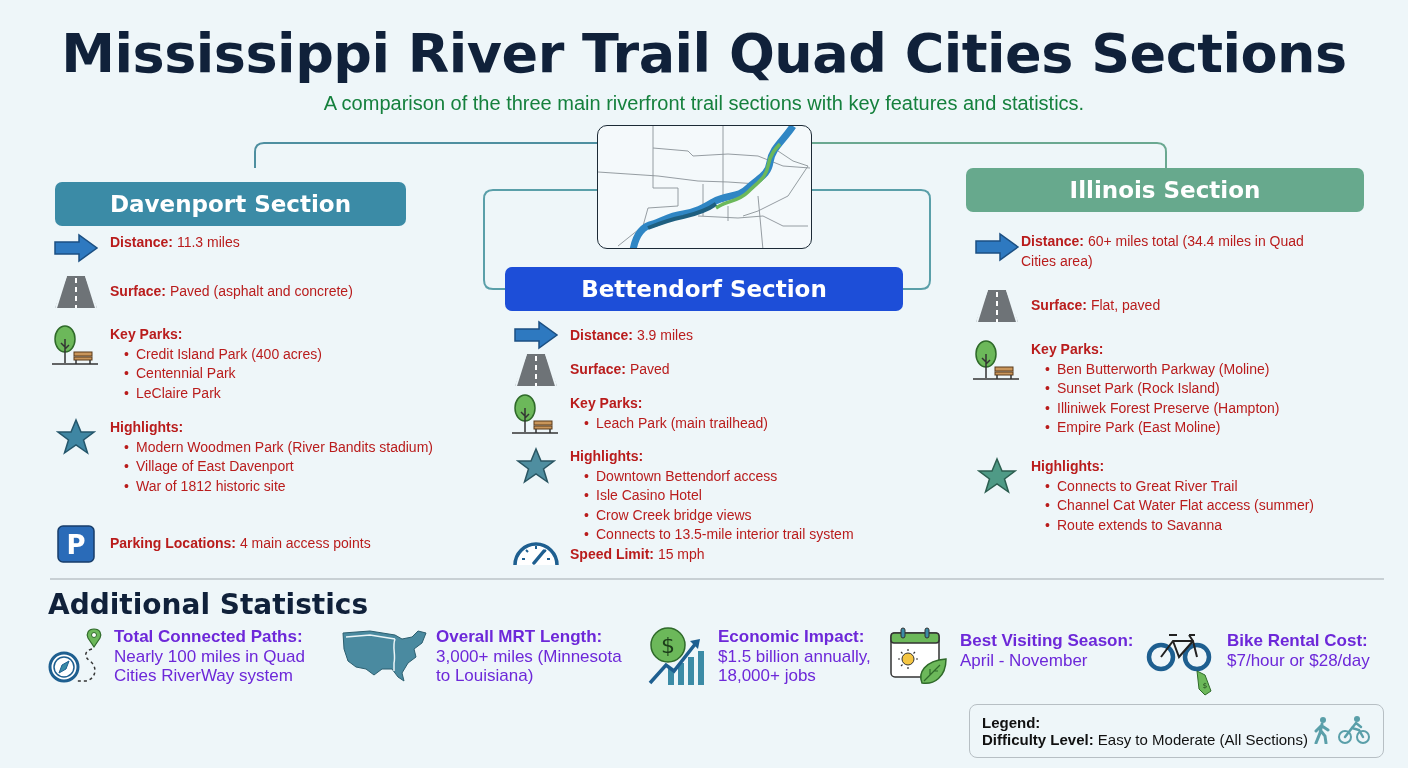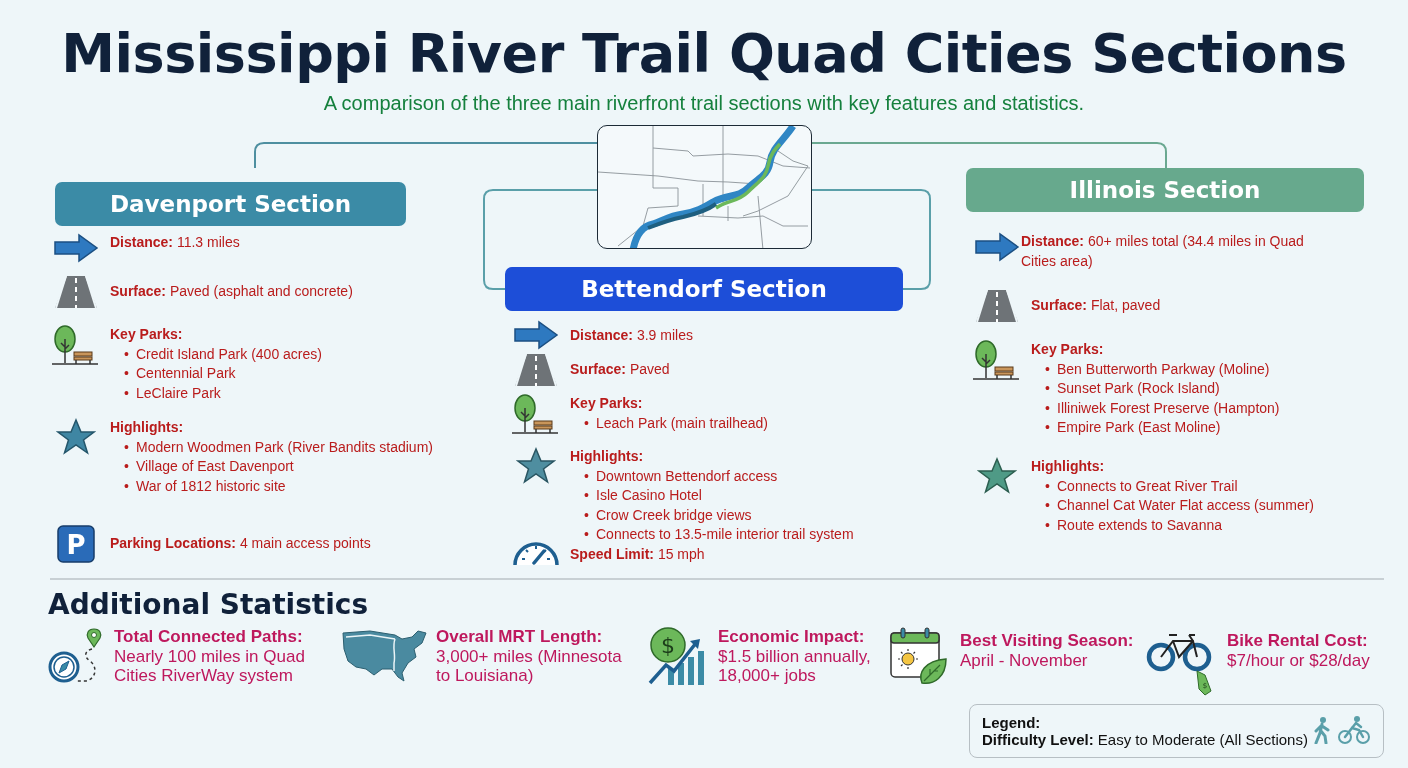--- a/index.html
+++ b/index.html
@@ -40,21 +40,21 @@
   ul.bul { list-style: none; padding-left: 14px; }
   ul.bul li { position: relative; padding-left: 12px; }
   ul.bul li::before { content: "•"; position: absolute; left: 0; }
 
   .divider { position: absolute; left: 50px; top: 578px; width: 1334px; height: 2px; background: #c8d0d4; }
   .stats-title {
     position: absolute; left: 48px; top: 588px; font-family: "DejaVu Sans", sans-serif;
     font-weight: bold; font-size: 28px; color: #10213a;
   }
   .stat { position: absolute; display: flex; align-items: flex-start; }
-  .stat .stxt { font-size: 17px; line-height: 19.5px; color: #be185d; }
+  .stat .stxt { font-size: 17px; line-height: 19.5px; color: #6d28d9; }
   .legend {
     position: absolute; left: 969px; top: 704px; width: 415px; height: 54px;
     border: 1.5px solid #b7bfc4; border-radius: 8px; padding: 8px 12px;
     font-size: 15px; line-height: 17px; display: flex; align-items: center; justify-content: space-between;
   }
 </style>
 </head>
 <body>
 
 <div class="title">Mississippi River Trail Quad Cities Sections</div>

